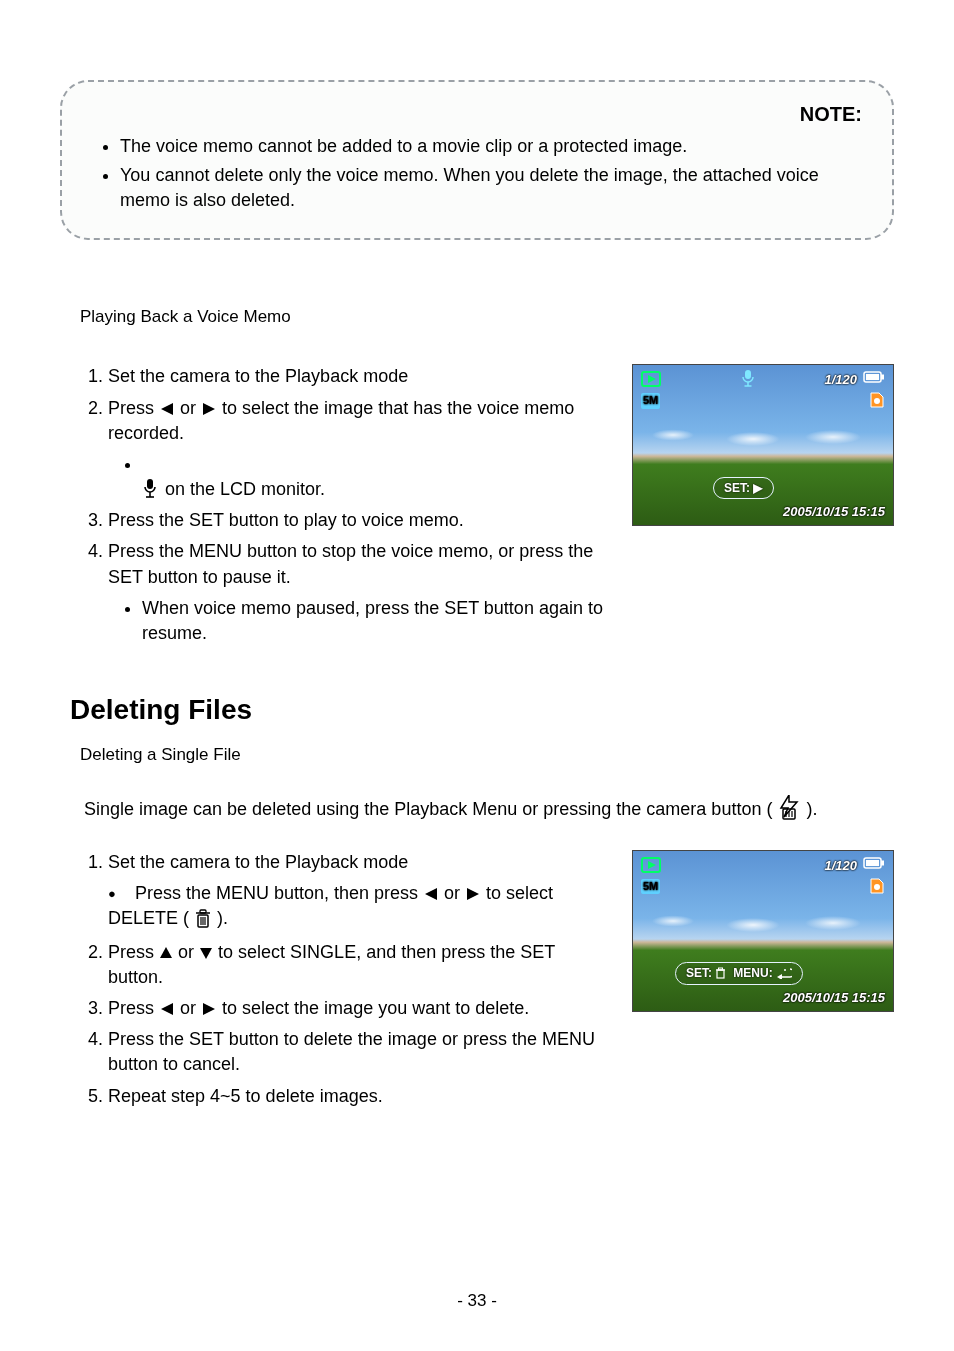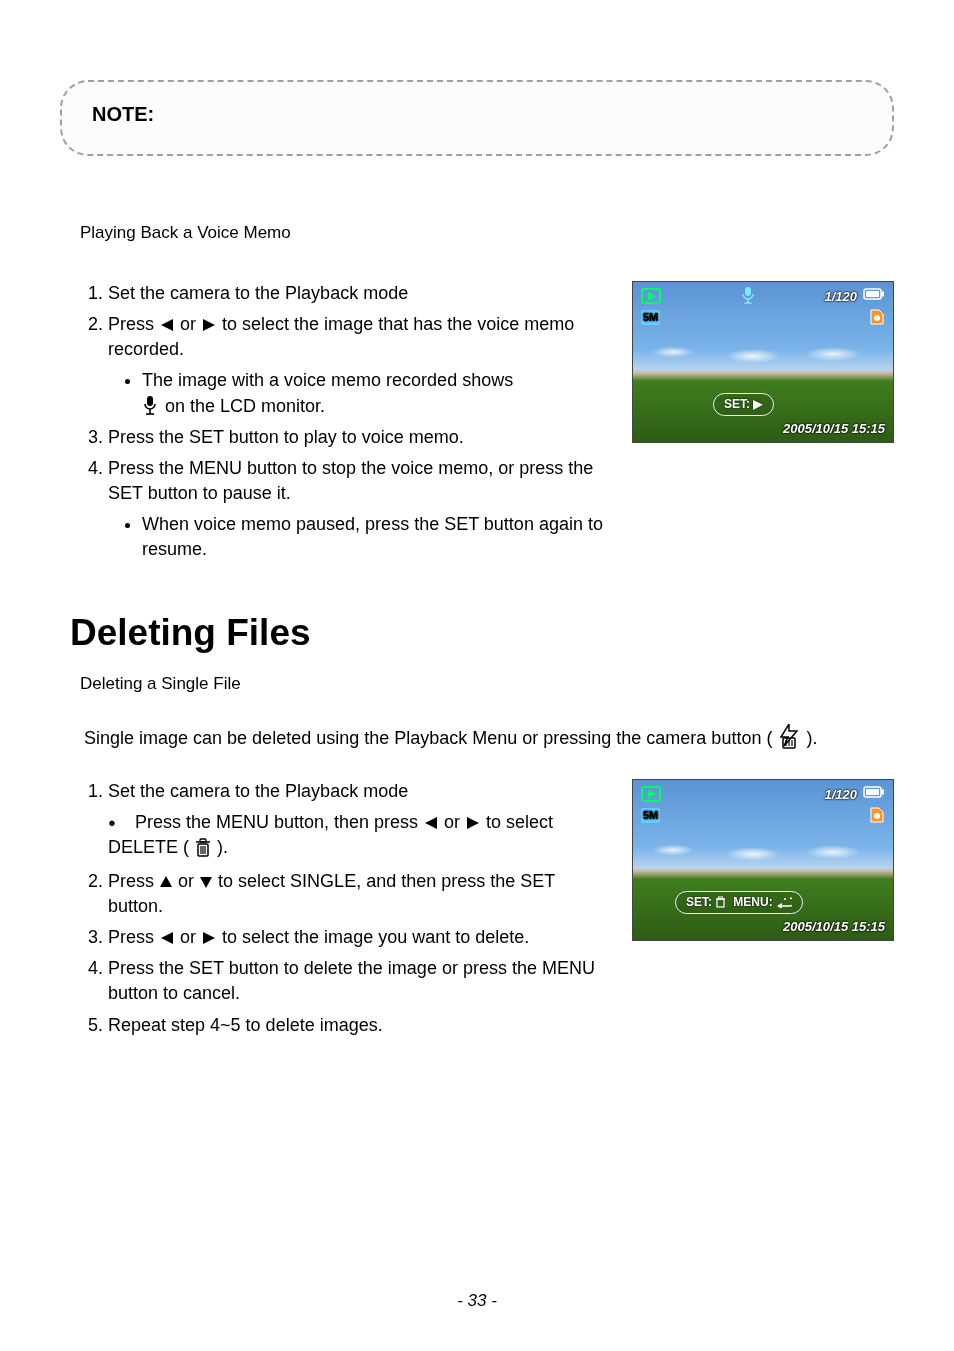--- a/index.html
+++ b/index.html
@@ -20,40 +20,40 @@
     padding: 80px 60px 40px 60px;
   }
   .note-box {
     border: 2px dashed #9aa0a6;
     border-radius: 28px;
     background: #fbfcfb;
     padding: 18px 30px 20px 30px;
     margin: 0 0 65px 0;
   }
   .note-title {
-    text-align: left;
+    text-align: right;
     font-weight: bold;
     font-size: 20px;
     margin-bottom: 6px;
   }
   .note-box ul {
     margin: 0;
     padding-left: 28px;
   }
   .note-box li {
     margin: 4px 0;
   }
   .sub-heading {
     font-weight: normal;
     font-size: 17px;
     margin: 14px 0 28px 20px;
   }
   .section-heading {
     font-weight: bold;
-    font-size: 37px;
+    font-size: 28px;
     margin: 38px 0 14px 10px;
   }
   .steps {
     list-style: decimal;
     padding-left: 48px;
     margin: 8px 0 0 0;
   }
   .steps > li {
     margin: 6px 0;
   }
@@ -131,21 +131,20 @@
                 radial-gradient(ellipse 38px 10px at 120px 16px, rgba(255,255,255,0.85), transparent 70%),
                 radial-gradient(ellipse 40px 10px at 200px 14px, rgba(255,255,255,0.8), transparent 70%);
   }
   .page-num {
     position: absolute;
     bottom: 38px;
     left: 0;
     right: 0;
     text-align: center;
     font-size: 17px;
-    font-style: italic;
   }
   .para {
     margin: 12px 0 18px 24px;
     line-height: 1.6;
   }
   .flash-trash {
     display: inline-flex;
     vertical-align: -6px;
   }
   .inline-trash-lid {
@@ -158,20 +157,24 @@
     margin-right: 2px;
   }
 </style>
 </head>
 <body>
 
 <div class="page">
 
   <div class="note-box">
     <div class="note-title">NOTE:</div>
+    <ul>
+      <li>The voice memo cannot be added to a movie clip or a protected image.</li>
+      <li>You cannot delete only the voice memo. When you delete the image, the attached voice memo is also deleted.</li>
+    </ul>
   </div>
 
   <div class="sub-heading">Playing Back a Voice Memo</div>
 
   <div class="two-col">
     <div class="col-left">
       <ol class="steps">
         <li>
           <span>Set the camera to the Playback mode</span>
         </li>
@@ -184,21 +187,21 @@
           </span>
           <span> or </span>
           <span class="tri">
             <svg width="16" height="14" viewBox="0 0 16 14">
                 <polygon points="14,7 2,1 2,13" fill="#000"></polygon>
               </svg>
           </span>
           <span> to select the image that has the voice memo recorded.</span>
           <ul class="bullets">
             <li>
-              <span>The image with a voice memo recorded shows</span><br>
+              <br>
               <span class="mic-inline">
                 <svg width="16" height="22" viewBox="0 0 16 22">
                   <rect x="5" y="1" width="6" height="10" rx="3" fill="#000"></rect>
                   <path d="M3 9 a5 5 0 0 0 10 0" fill="none" stroke="#000" stroke-width="1.6"></path>
                   <line x1="8" y1="14" x2="8" y2="19" stroke="#000" stroke-width="1.6"></line>
                   <line x1="4" y1="19" x2="12" y2="19" stroke="#000" stroke-width="1.6"></line>
                 </svg>
               </span>
               <span> on the LCD monitor.</span>
             </li>

